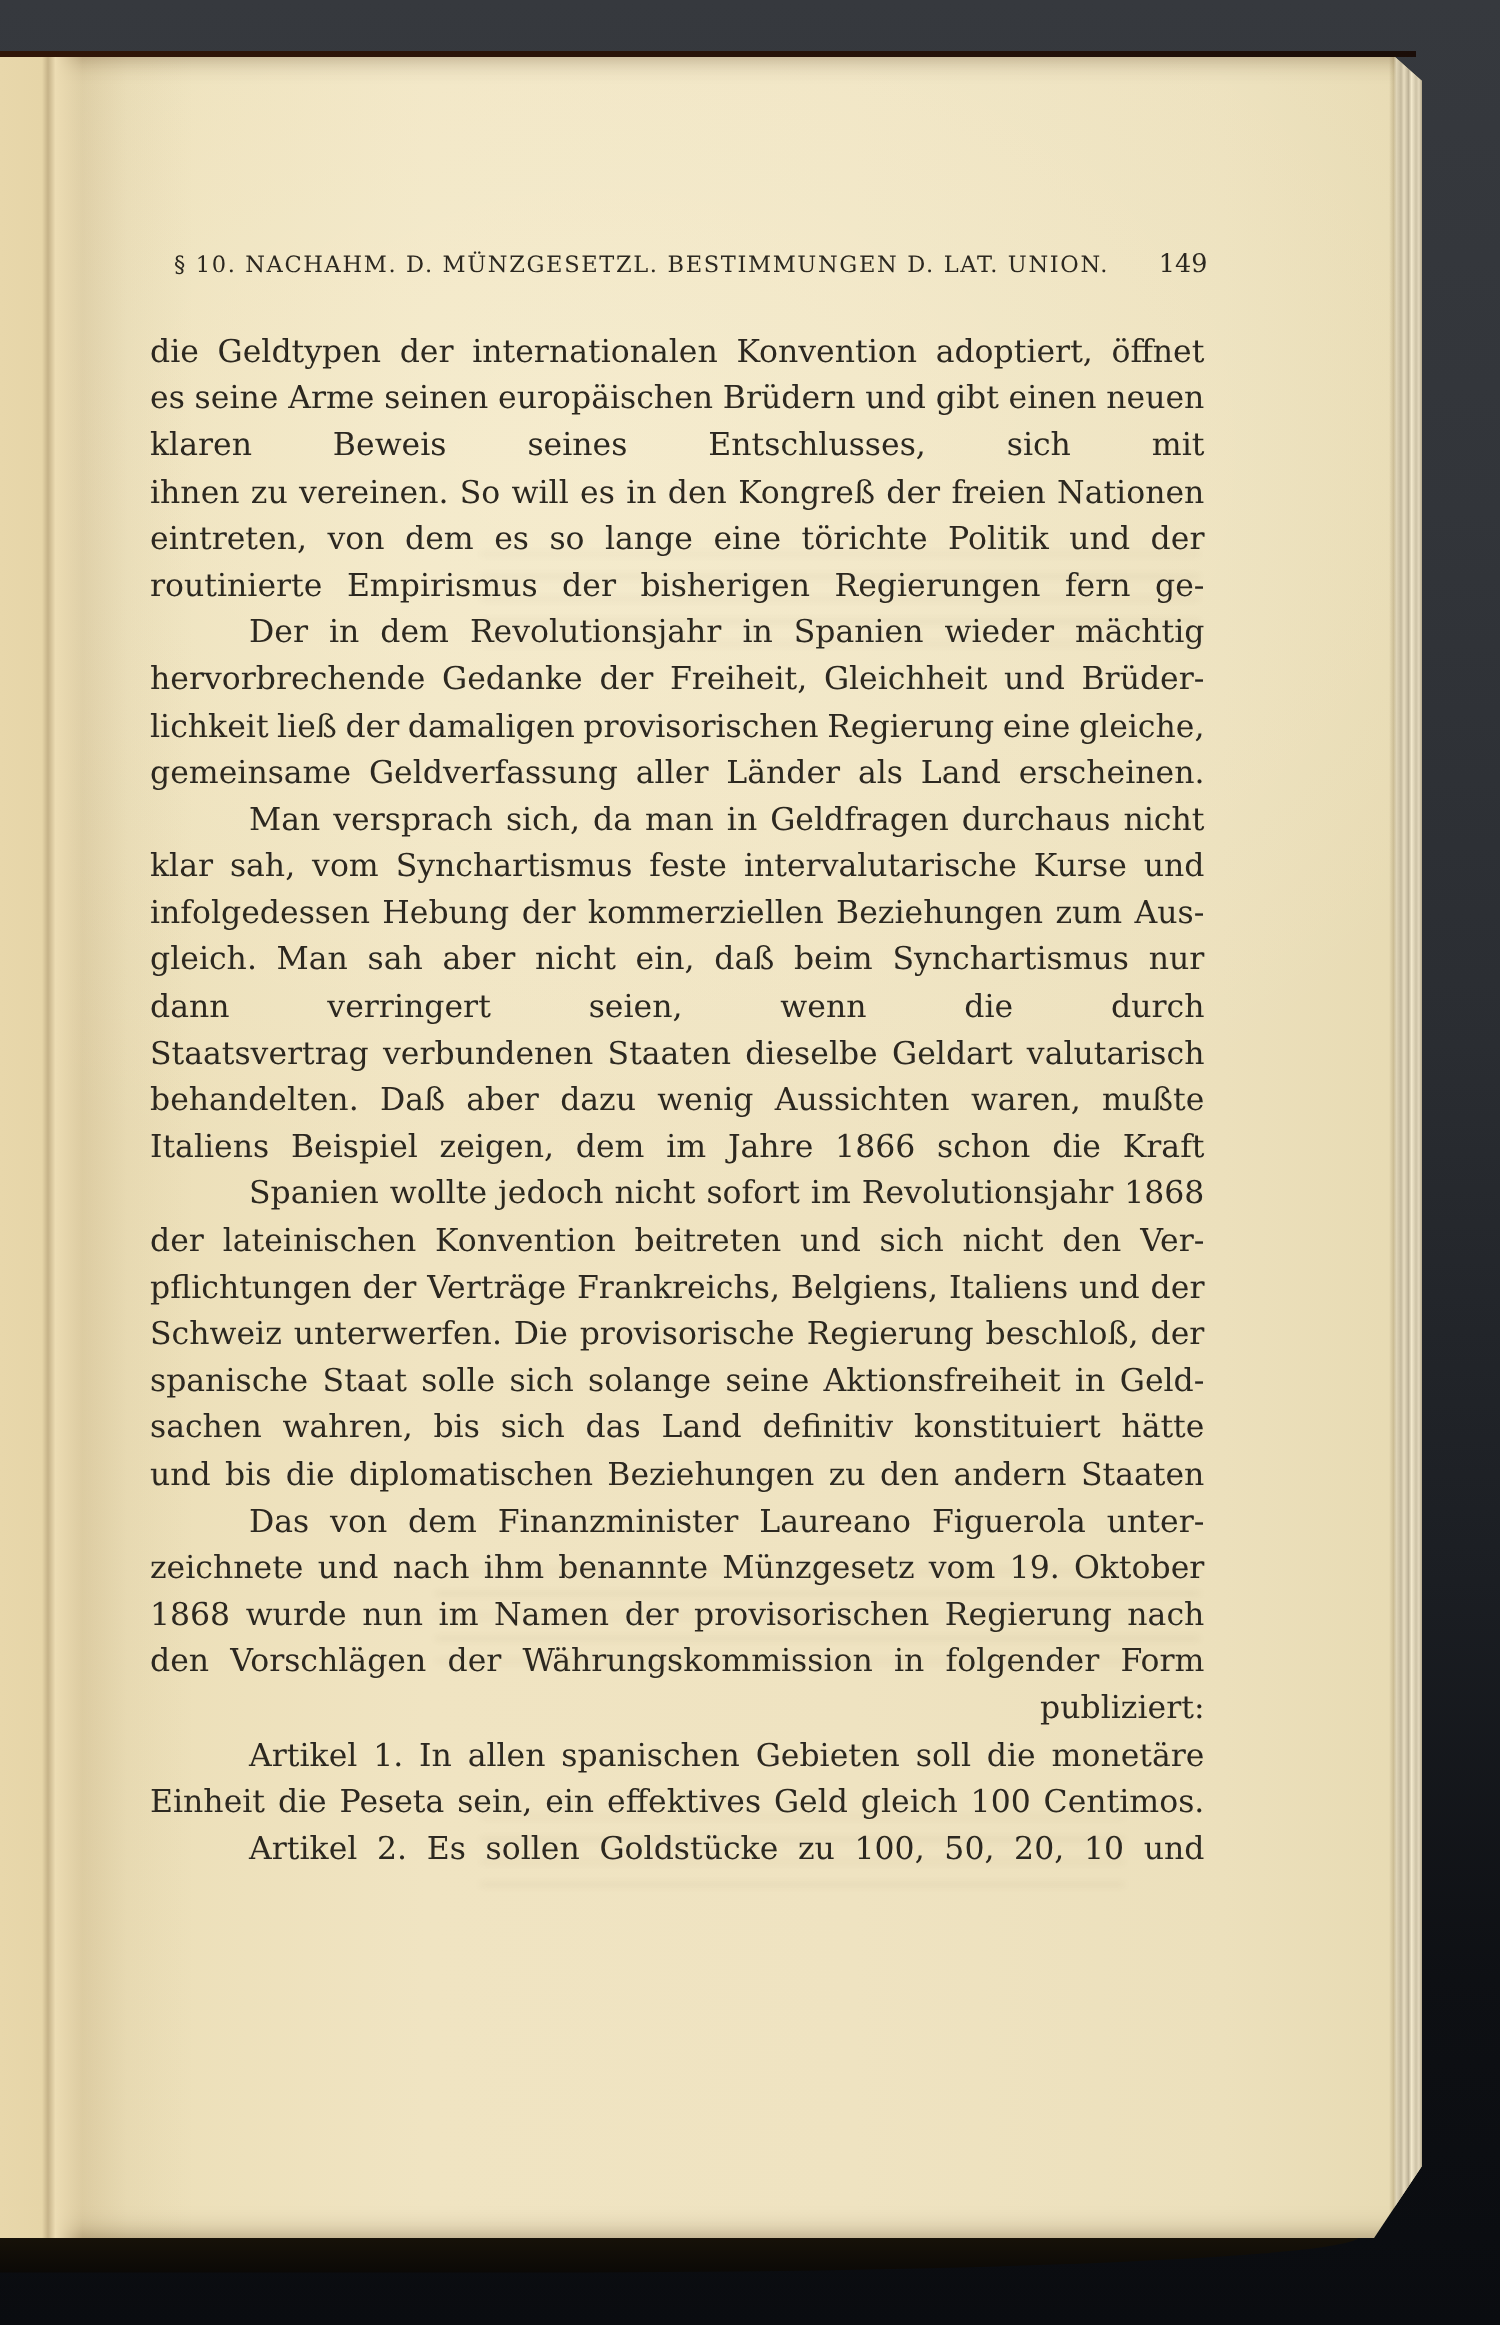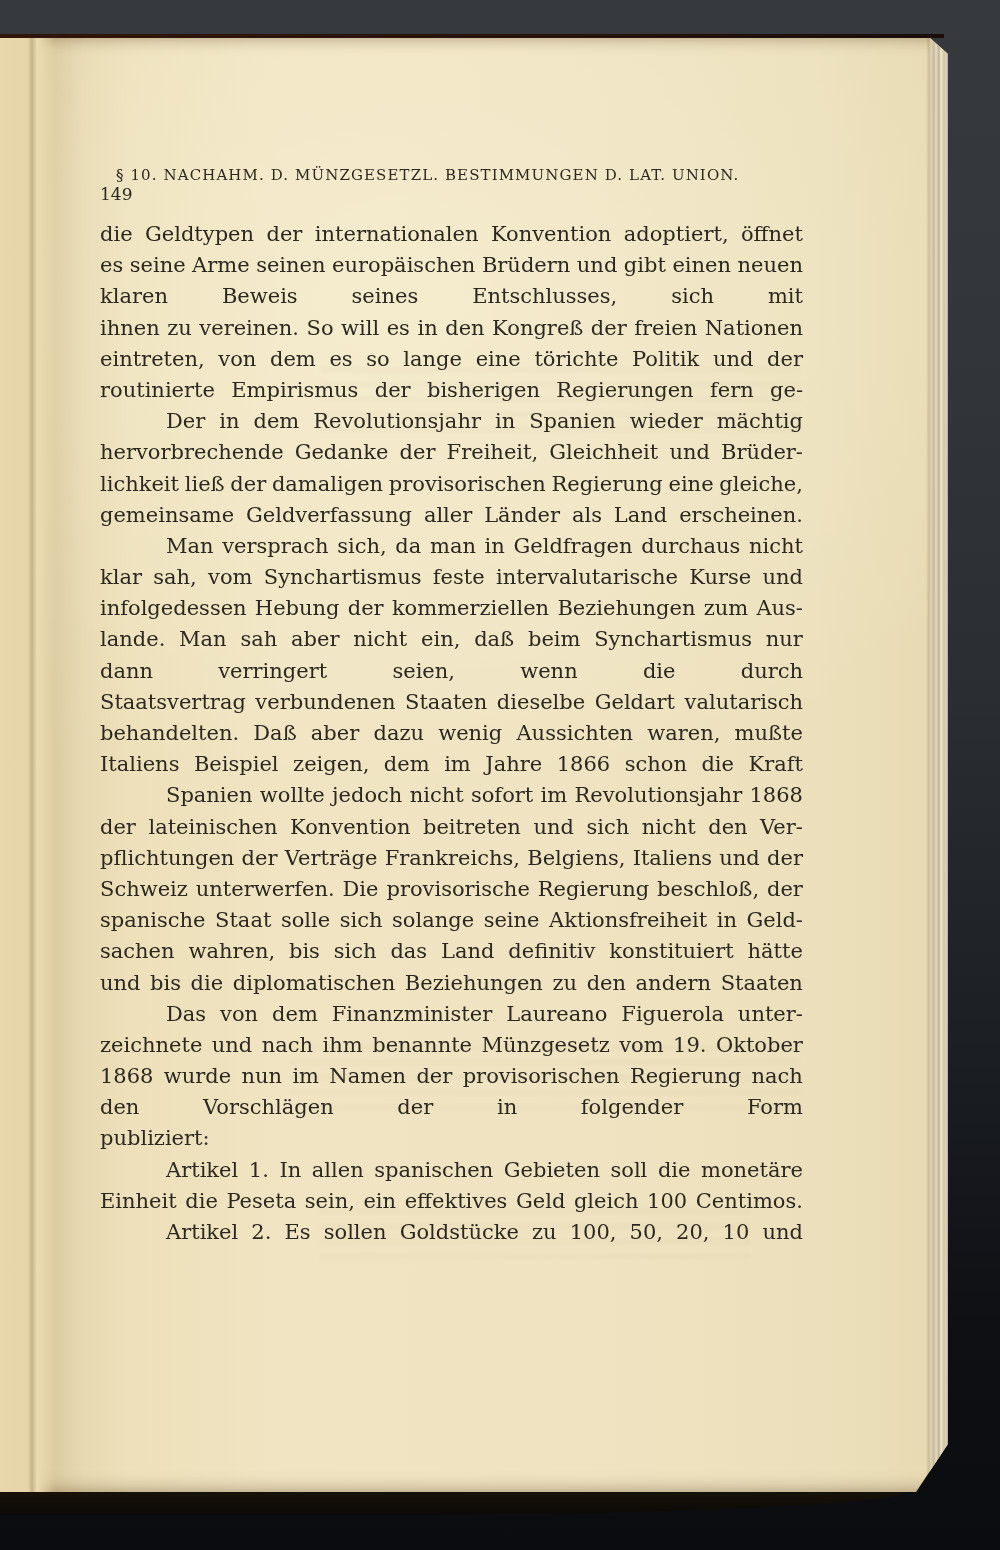--- a/index.html
+++ b/index.html
@@ -55,31 +55,30 @@
     background:repeating-linear-gradient(180deg,#6b5a36 0 3px,rgba(0,0,0,0) 3px 15px);
     opacity:0.055;filter:blur(2px);
   }
   .bleed.b1{left:320px;top:330px;width:480px;height:75px;}
   .bleed.b2{left:290px;top:1008px;width:510px;height:68px;}
   .bleed.b3{left:320px;top:1172px;width:430px;height:58px;}
   .header{
     position:absolute;left:100px;top:128px;width:705px;
     display:flex;justify-content:space-between;align-items:baseline;
     color:#2c2820;
-    flex-direction:column;
   }
   .section-title{
     font-size:15px;letter-spacing:1.1px;padding-left:16px;white-space:nowrap;
   }
   .page-number{font-size:17px;text-align:right;}
   .text-block{
     position:absolute;left:100px;top:181px;width:703px;
     font-size:21px;line-height:31.2px;color:#2c2820;
   }
-  .line{height:31.2px;white-space:nowrap;}
+  .line{height:31.2px;white-space:nowrap;text-align:right;}
   .line.just{display:flex;justify-content:space-between;}
   .line.indent{padding-left:66px;}
 </style>
 </head>
 <body>
 
 <div class="page-top-shadow"></div>
 <div class="cover-edge"></div>
 
 <div class="page">
@@ -222,21 +221,21 @@
       <div class="line just">
         <span>infolgedessen</span>
         <span>Hebung</span>
         <span>der</span>
         <span>kommerziellen</span>
         <span>Beziehungen</span>
         <span>zum</span>
         <span>Aus-</span>
       </div>
       <div class="line just">
-        <span>lande.</span>
+        <span>gleich.</span>
         <span>Man</span>
         <span>sah</span>
         <span>aber</span>
         <span>nicht</span>
         <span>ein,</span>
         <span>daß</span>
         <span>beim</span>
         <span>Synchartismus</span>
         <span>nur</span>
       </div>
@@ -379,20 +378,21 @@
         <span>Namen</span>
         <span>der</span>
         <span>provisorischen</span>
         <span>Regierung</span>
         <span>nach</span>
       </div>
       <div class="line just">
         <span>den</span>
         <span>Vorschlägen</span>
         <span>der</span>
+        <span>Währungskommission</span>
         <span>in</span>
         <span>folgender</span>
         <span>Form</span>
       </div>
       <div class="line">publiziert:</div>
       <div class="line just indent">
         <span>Artikel</span>
         <span>1.</span>
         <span>In</span>
         <span>allen</span>

